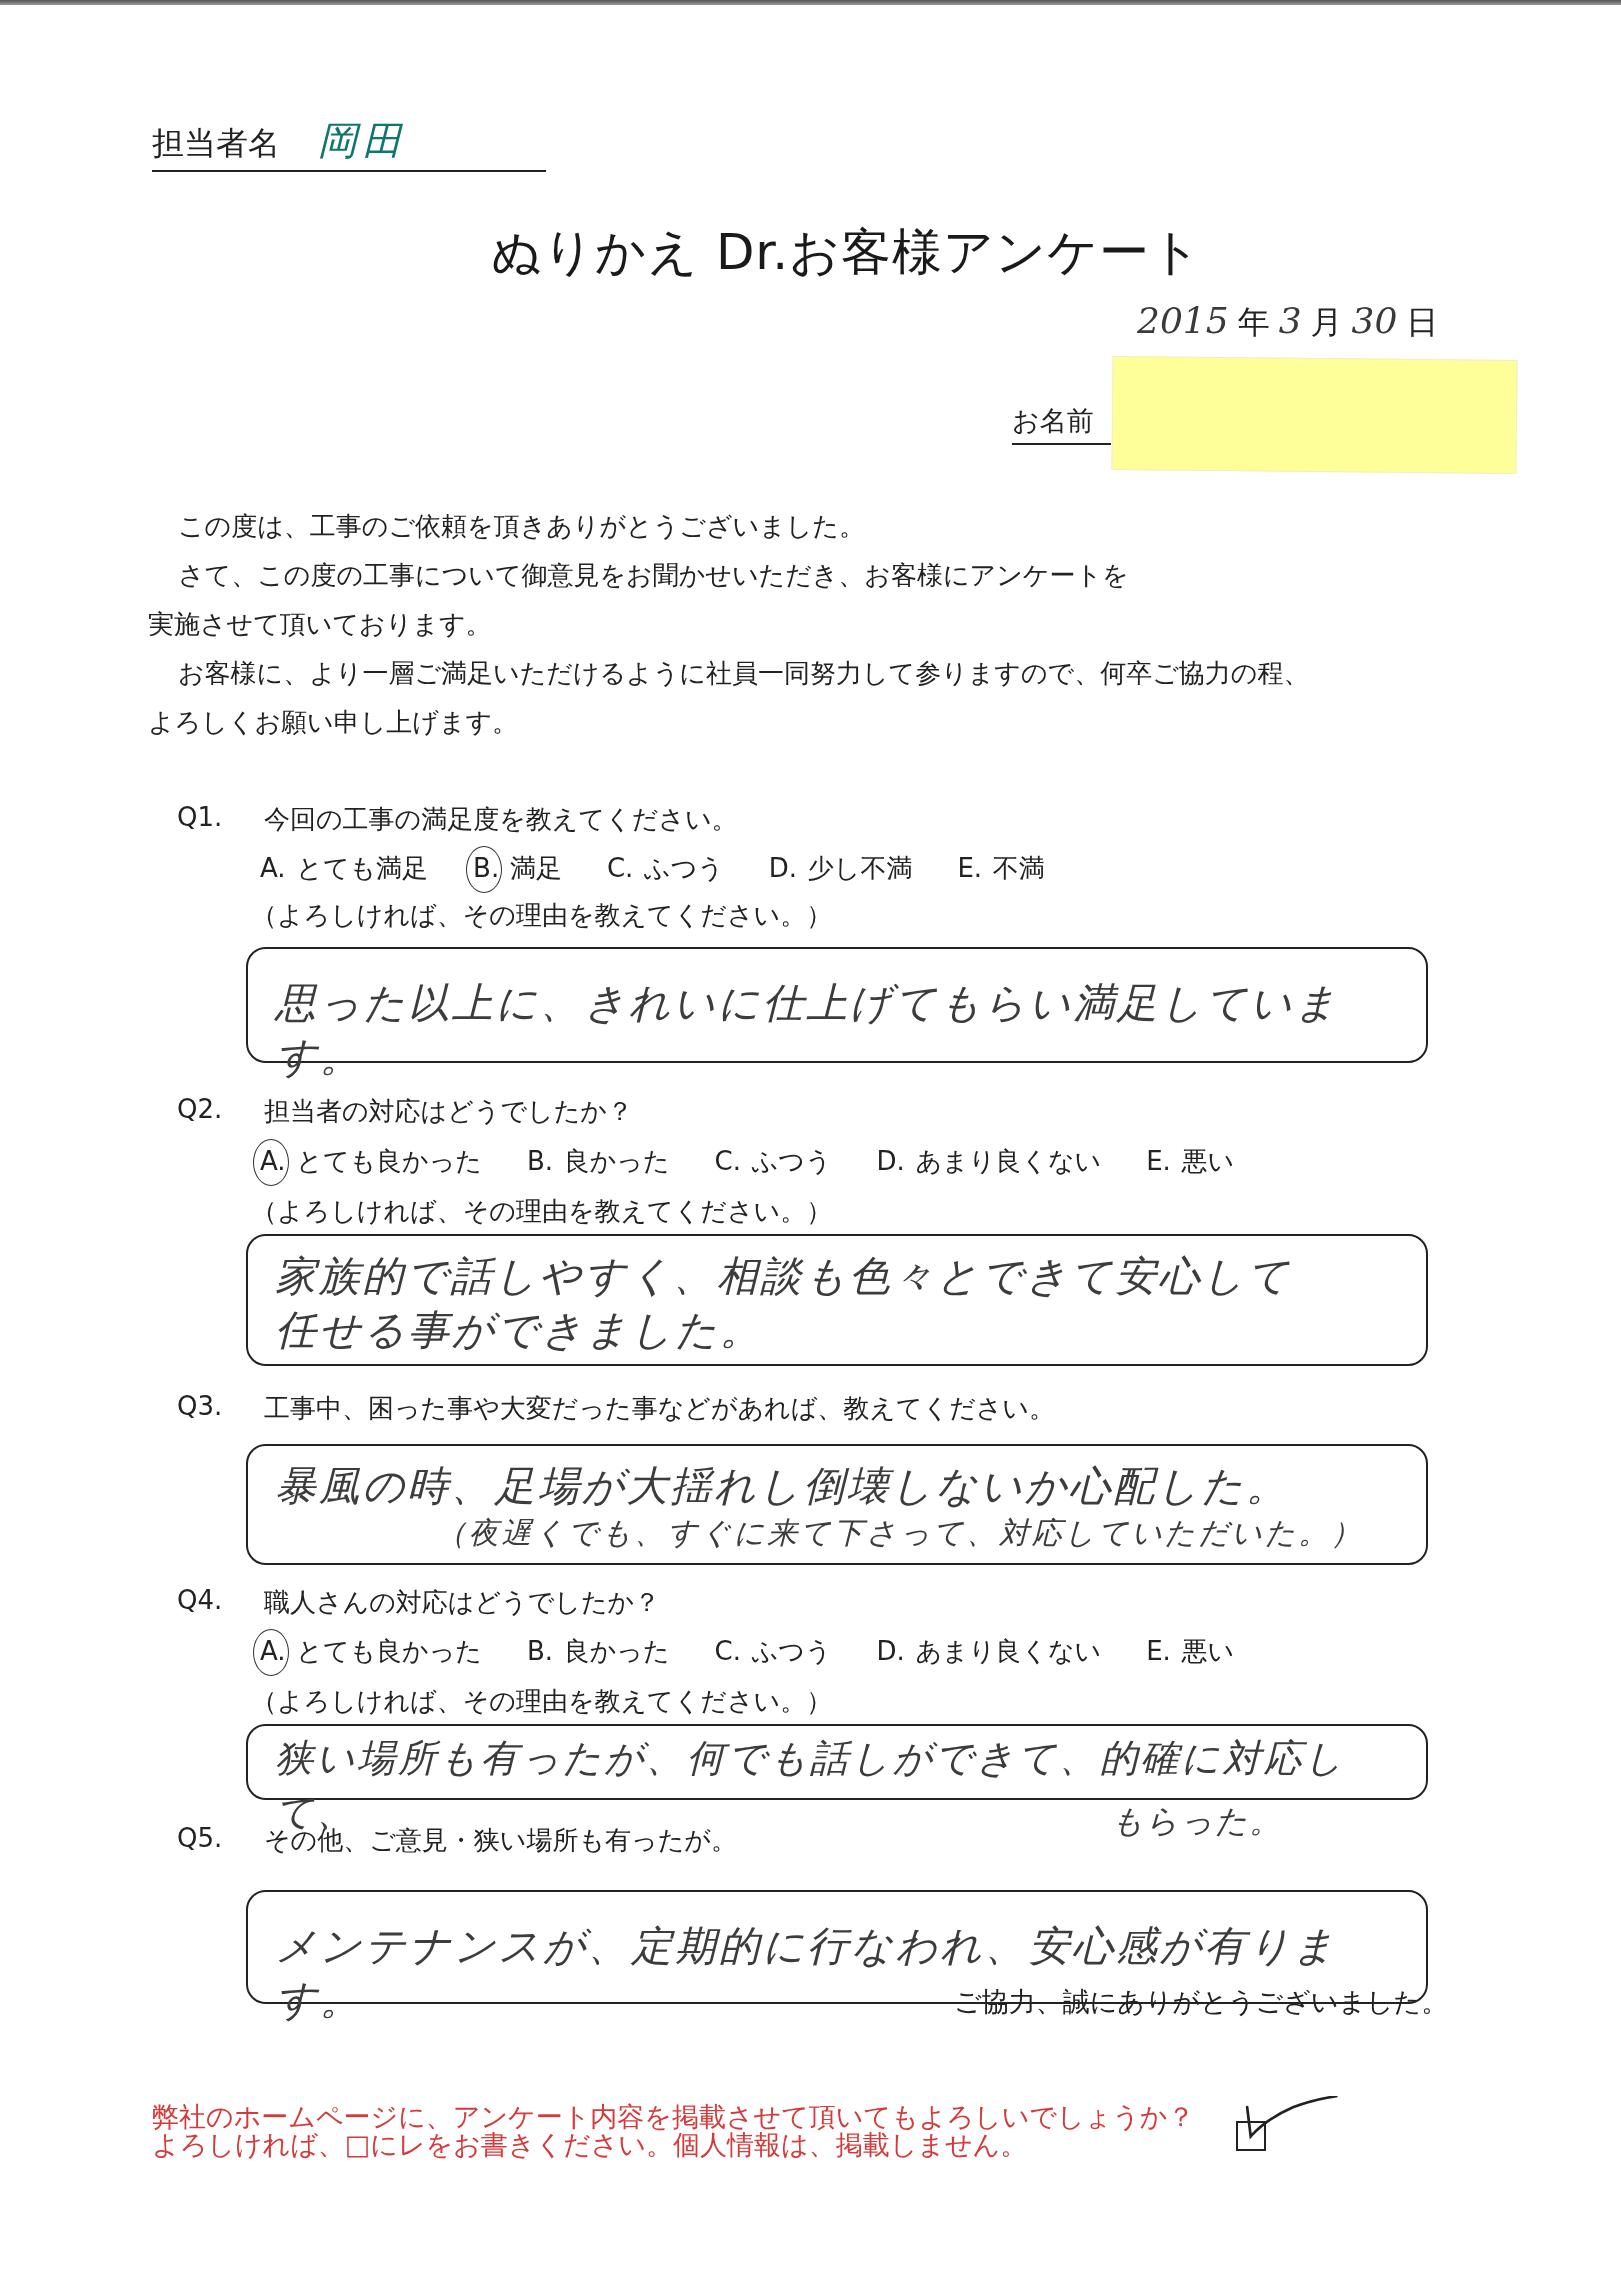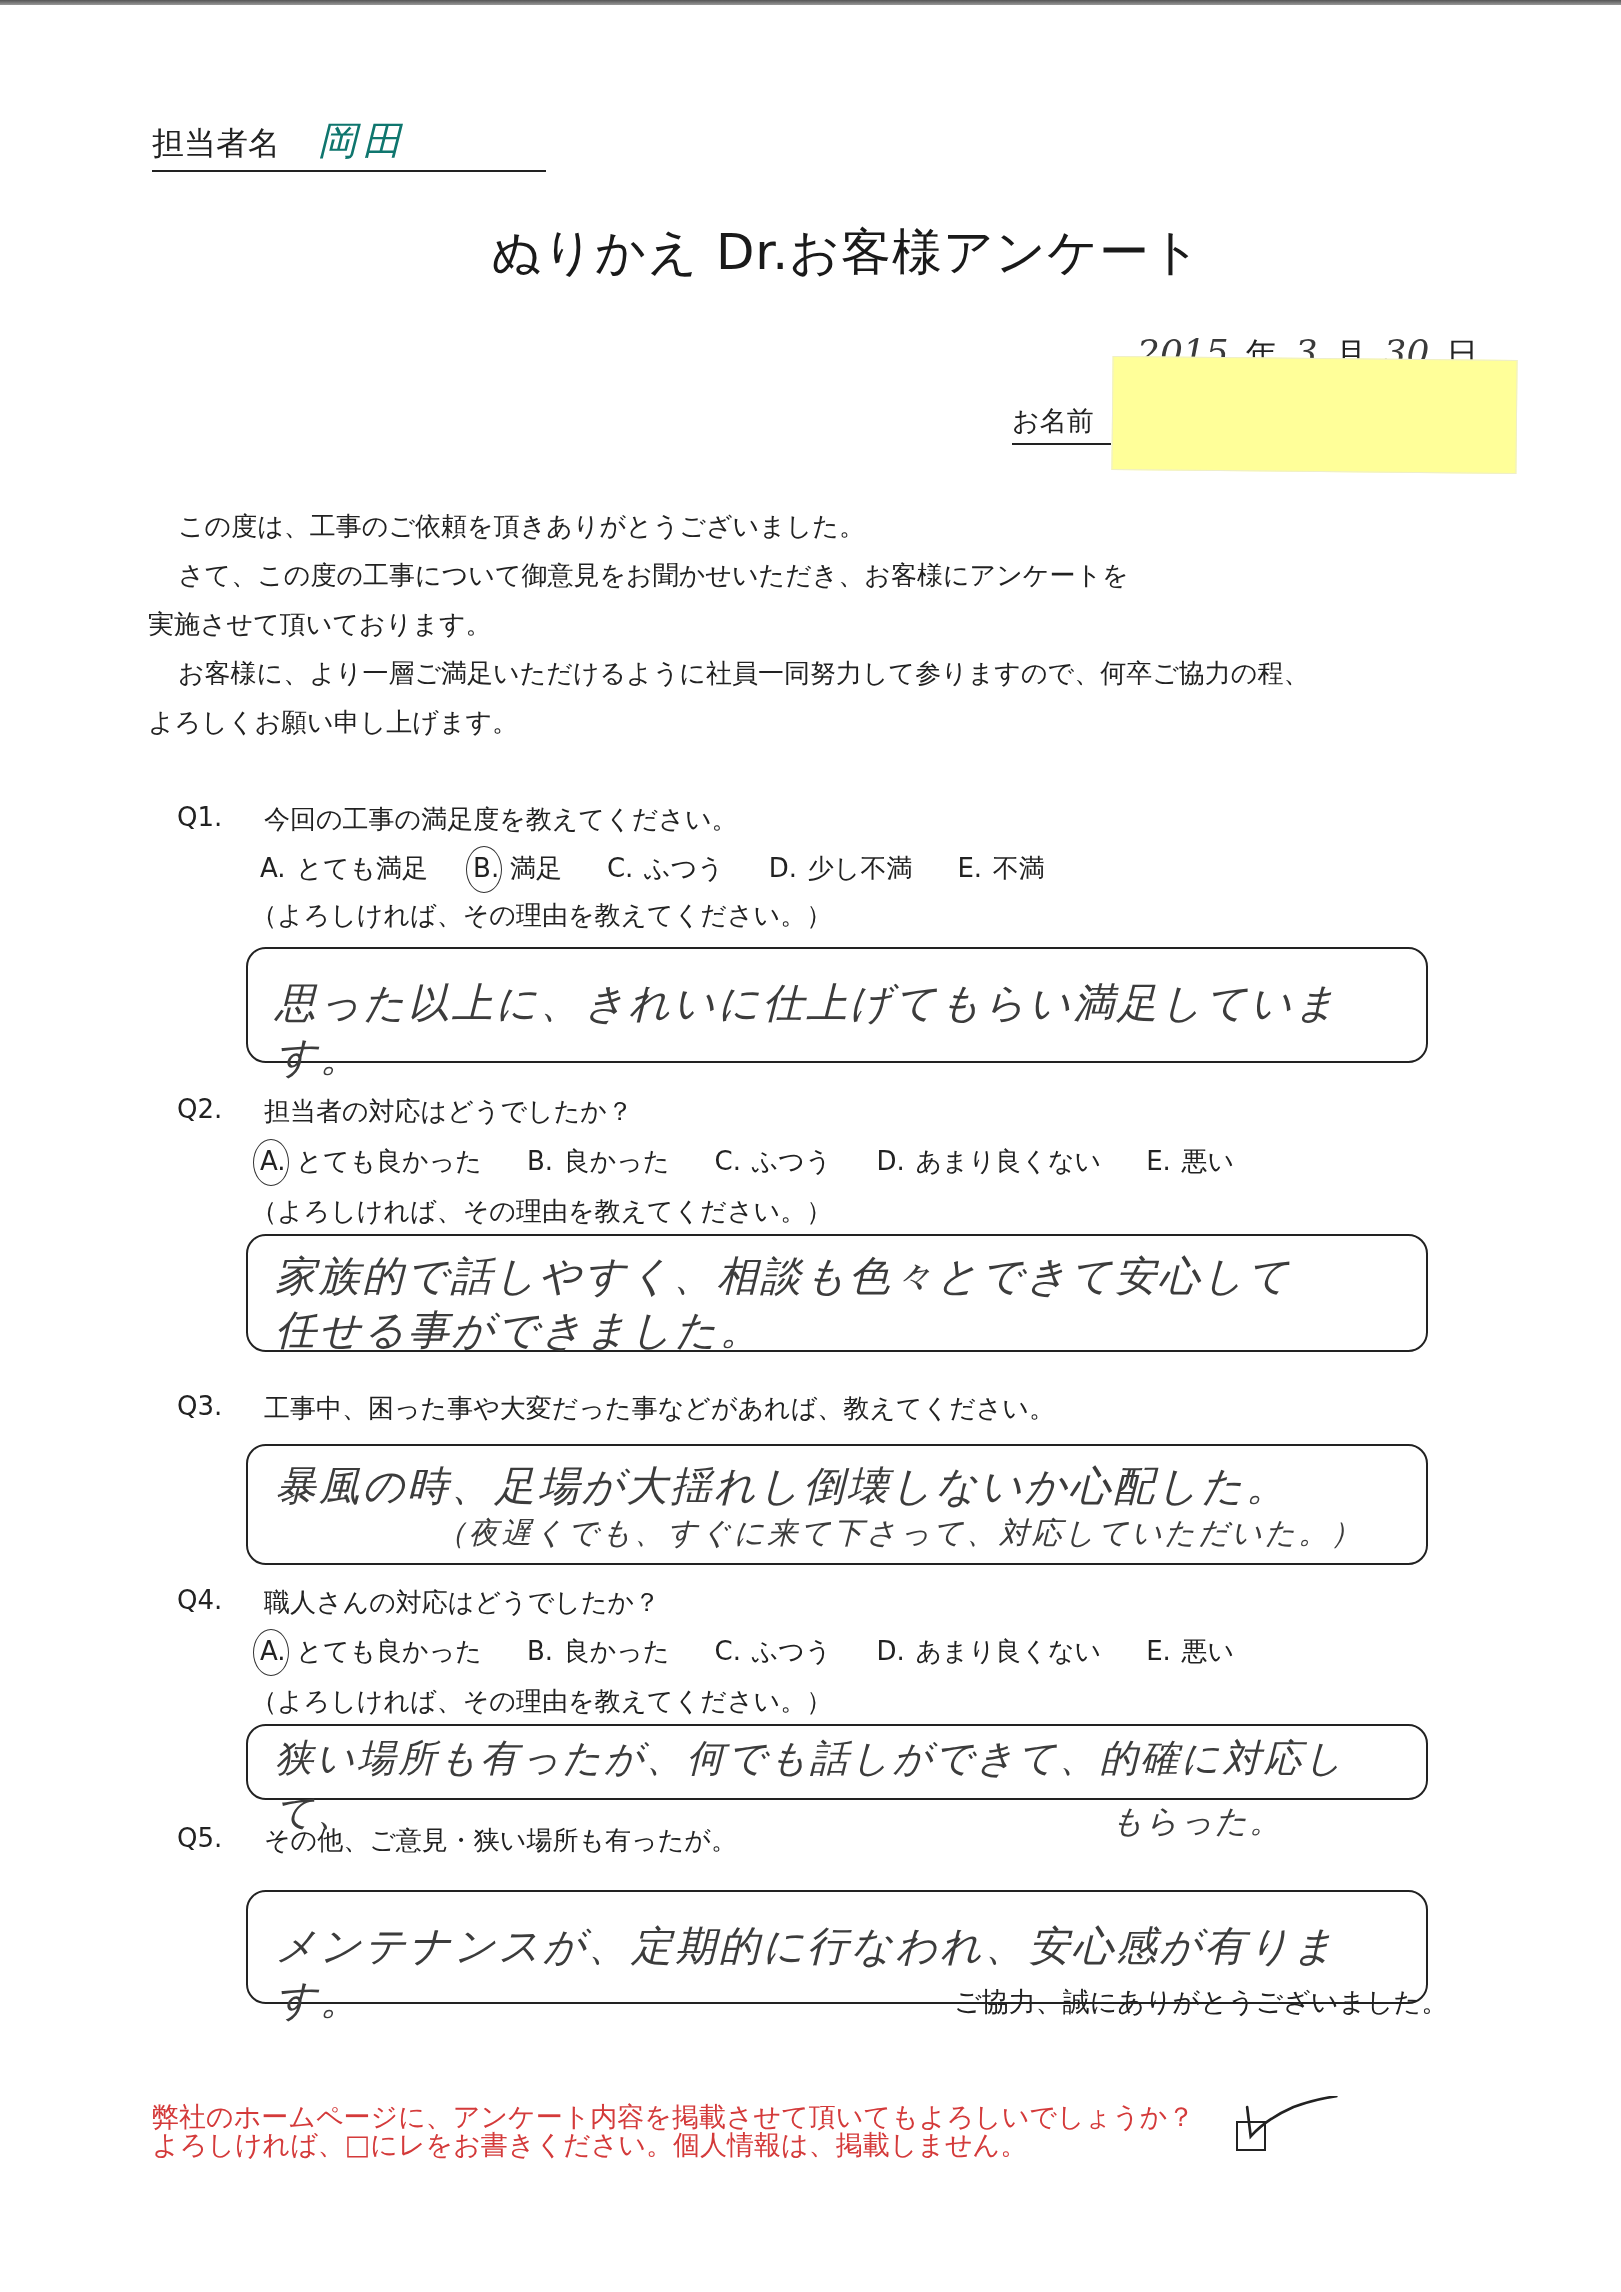--- a/index.html
+++ b/index.html
@@ -6,21 +6,21 @@
   body {
     width: 1621px; height: 2293px; background: #ffffff; position: relative; overflow: hidden;
     font-family: "DejaVu Sans", "Liberation Sans", sans-serif; color: #222;
   }
   .topedge { position: absolute; left: 0; top: 0; width: 1621px; height: 5.4px; background: linear-gradient(#555, #999); }
   .abs { position: absolute; }
   .staff { left: 152px; top: 125px; width: 394px; border-bottom: 2.7px solid #222; height: 45px; }
   .staff-label { position: absolute; left: 0; bottom: 3.6px; font-size: 32px; }
   .staff-value { position: absolute; left: 166px; bottom: 1.8px; font-size: 39px; font-family: "DejaVu Serif", serif; color: #0f766e; letter-spacing: 5.4px; font-style: italic; }
   .title { left: 0; width: 1621px; top: 219px; text-align: center; font-size: 50px; color: #1a1a1a; letter-spacing: 0.9px; padding-left: 72px; box-sizing: border-box; }
-  .date { left: 1137px; top: 300px; font-size: 32px; display: flex; align-items: baseline; gap: 17px; margin-top: 32px; }
+  .date { left: 1137px; top: 300px; font-size: 32px; display: flex; align-items: baseline; gap: 9px; }
   .hand { font-family: "DejaVu Serif", serif; font-style: italic; color: #3a3a3a; }
   .date .hand { font-size: 36px; }
   .name-row { left: 1012px; top: 358px; }
   .name-label { position: absolute; left: 0; top: 45px; width: 99px; font-size: 27px; border-bottom: 2.7px solid #222; padding-bottom: 3.6px; }
   .name-field { position: absolute; left: 100px; top: 0; width: 403px; height: 112px; background: #ffff99; border: 0.9px solid #eeeecc; transform: rotate(0.6deg); }
   .intro { left: 148px; top: 502px; width: 1325px; font-size: 26px; line-height: 49px; }
   .intro p { margin: 0; }
   .indent { padding-left: 30px; }
   .q { font-size: 26px; }
   .q-label { position: absolute; left: 177px; }
@@ -98,21 +98,21 @@
   <span class="q-label" style="top:1094px">Q2.</span>
   <span class="q-text" style="top:1094px">担当者の対応はどうでしたか？</span>
   <div class="opts" style="top:1144px">
     <span class="opt selected"><span class="letter">A.</span><span>とても良かった</span></span>
     <span class="opt"><span class="letter">B.</span><span>良かった</span></span>
     <span class="opt"><span class="letter">C.</span><span>ふつう</span></span>
     <span class="opt"><span class="letter">D.</span><span>あまり良くない</span></span>
     <span class="opt"><span class="letter">E.</span><span>悪い</span></span>
   </div>
   <span class="reason-hint" style="top:1194px">（よろしければ、その理由を教えてください。）</span>
-  <div class="answer-box" style="top:1234px;height:118px">
+  <div class="answer-box" style="top:1234px;height:132px">
     <div>家族的で話しやすく、相談も色々とできて安心して</div>
     <div>任せる事ができました。</div>
   </div>
 </div>
 
 <div class="q">
   <span class="q-label" style="top:1391px">Q3.</span>
   <span class="q-text" style="top:1391px">工事中、困った事や大変だった事などがあれば、教えてください。</span>
   <div class="answer-box" style="top:1444px;height:121px">
     <div>暴風の時、足場が大揺れし倒壊しないか心配した。</div>

